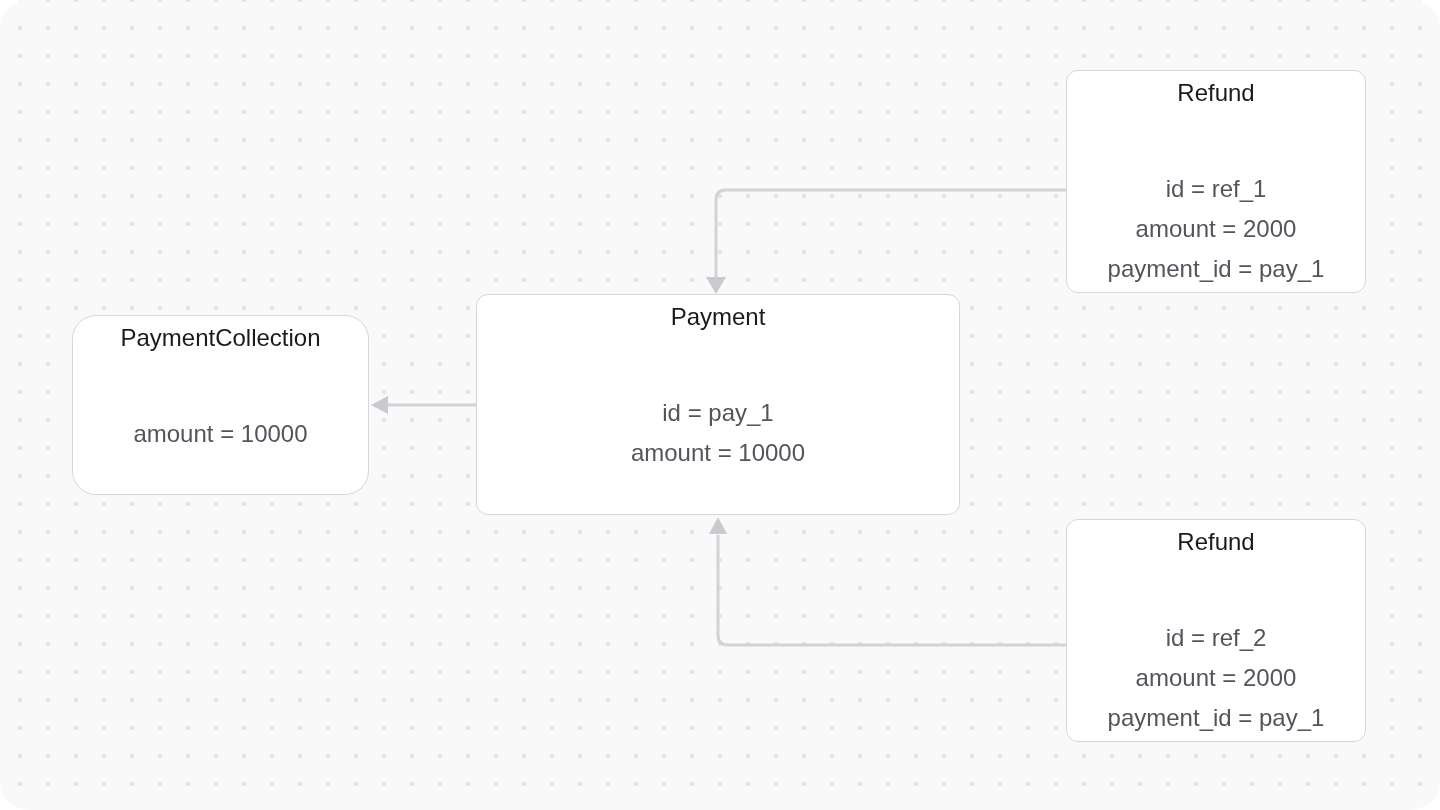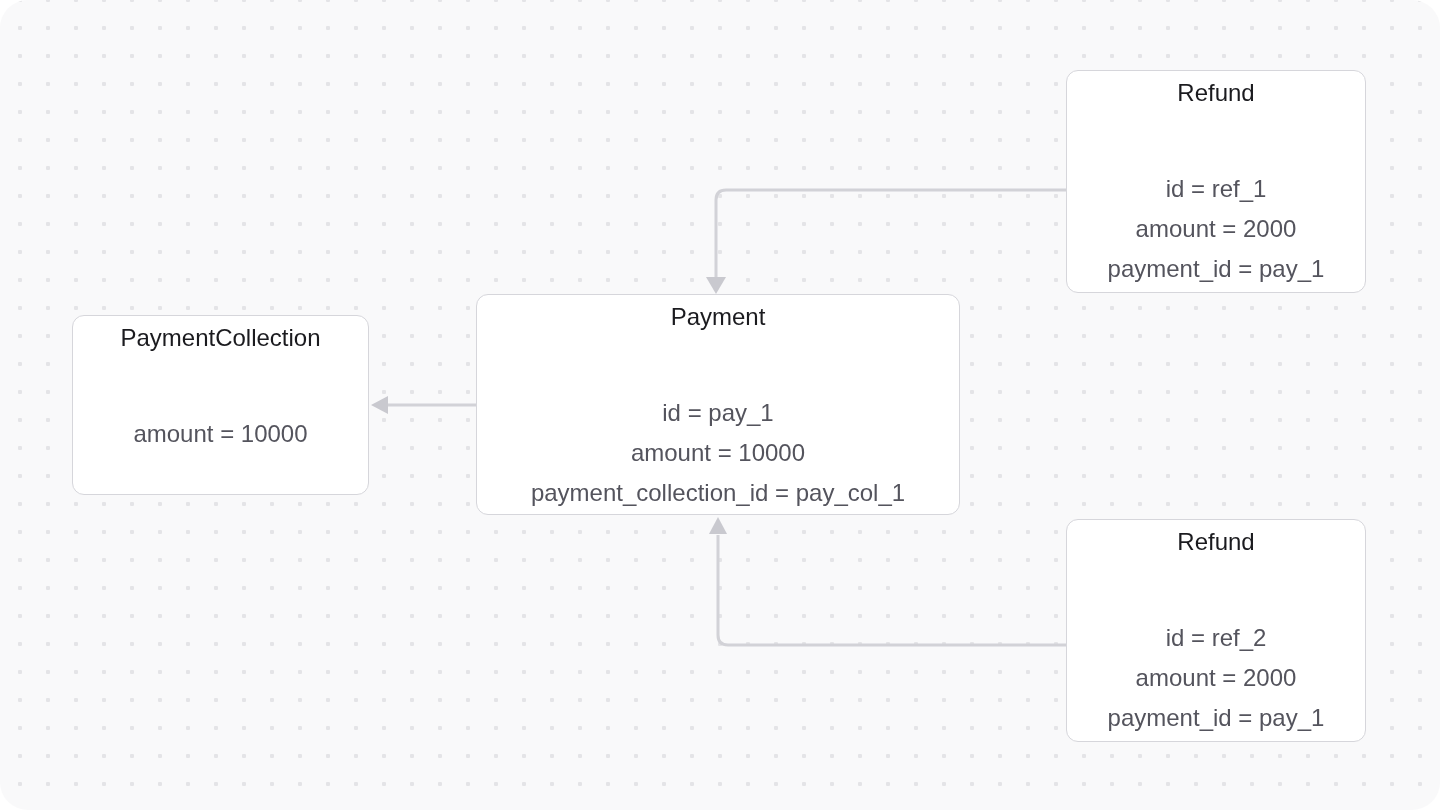--- a/index.html
+++ b/index.html
@@ -58,21 +58,21 @@
     margin-top: 56px; 
   }
   .attr-line {
     font-size: 24px;
     font-weight: 400;
     line-height: 40px;
     color: #54545d;
     white-space: nowrap;
   }
   
-  #node-payment-collection { left: 72px;   top: 315px; width: 297px; height: 180px; }
+  #node-payment-collection { left: 72px;   top: 315px; width: 297px; height: 180px; border-radius: 24px; }
   #node-payment            { left: 476px;  top: 294px; width: 484px; height: 221px; }
   #node-refund-1           { left: 1066px; top: 70px;  width: 300px; height: 223px; }
   #node-refund-2           { left: 1066px; top: 519px; width: 300px; height: 223px; }
 </style>
 </head>
 <body>
 
 <div class="canvas">
 
   <svg class="edges" width="1440" height="810" viewBox="0 0 1440 810">
@@ -98,21 +98,20 @@
     <div class="node-attrs">
       <div class="attr-line">amount = 10000</div>
     </div>
   </div>
 
   <div class="node" id="node-payment">
     <div class="node-title">Payment</div>
     <div class="node-attrs">
       <div class="attr-line">id = pay_1</div>
       <div class="attr-line">amount = 10000</div>
-      <div class="attr-line">payment_collection_id = pay_col_1</div>
     </div>
   </div>
 
   <div class="node" id="node-refund-1">
     <div class="node-title">Refund</div>
     <div class="node-attrs">
       <div class="attr-line">id = ref_1</div>
       <div class="attr-line">amount = 2000</div>
       <div class="attr-line">payment_id = pay_1</div>
     </div>

